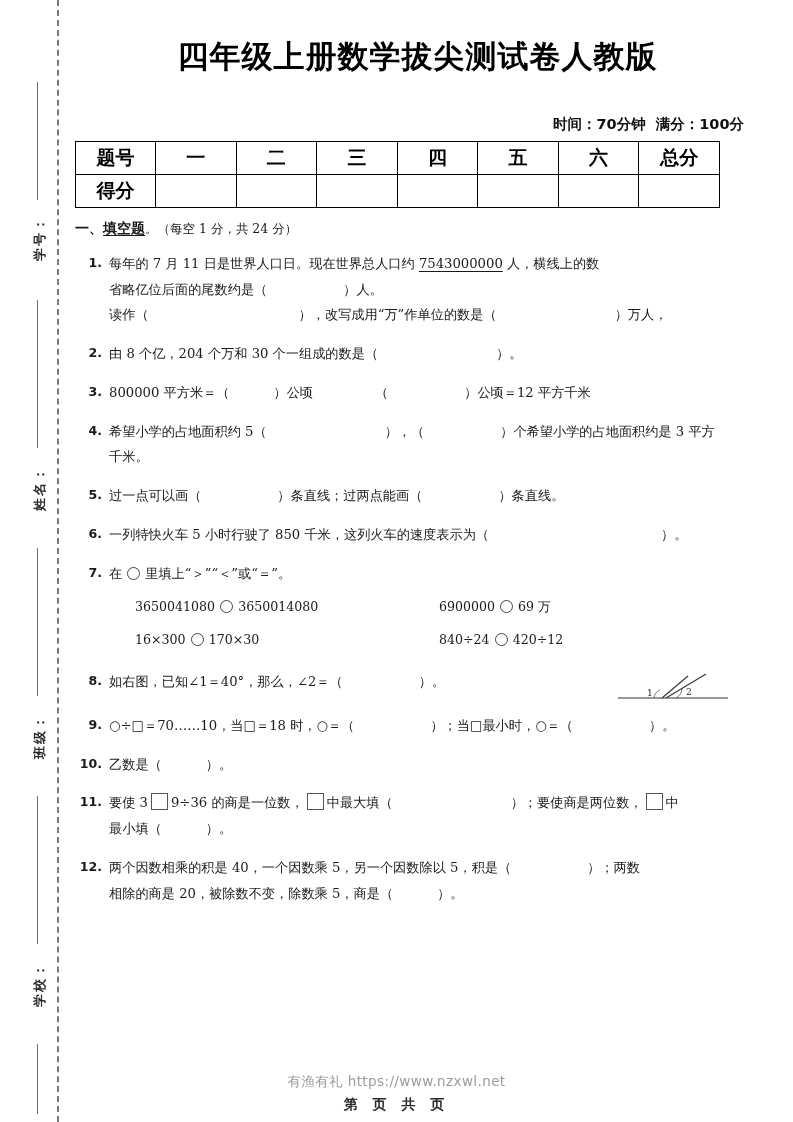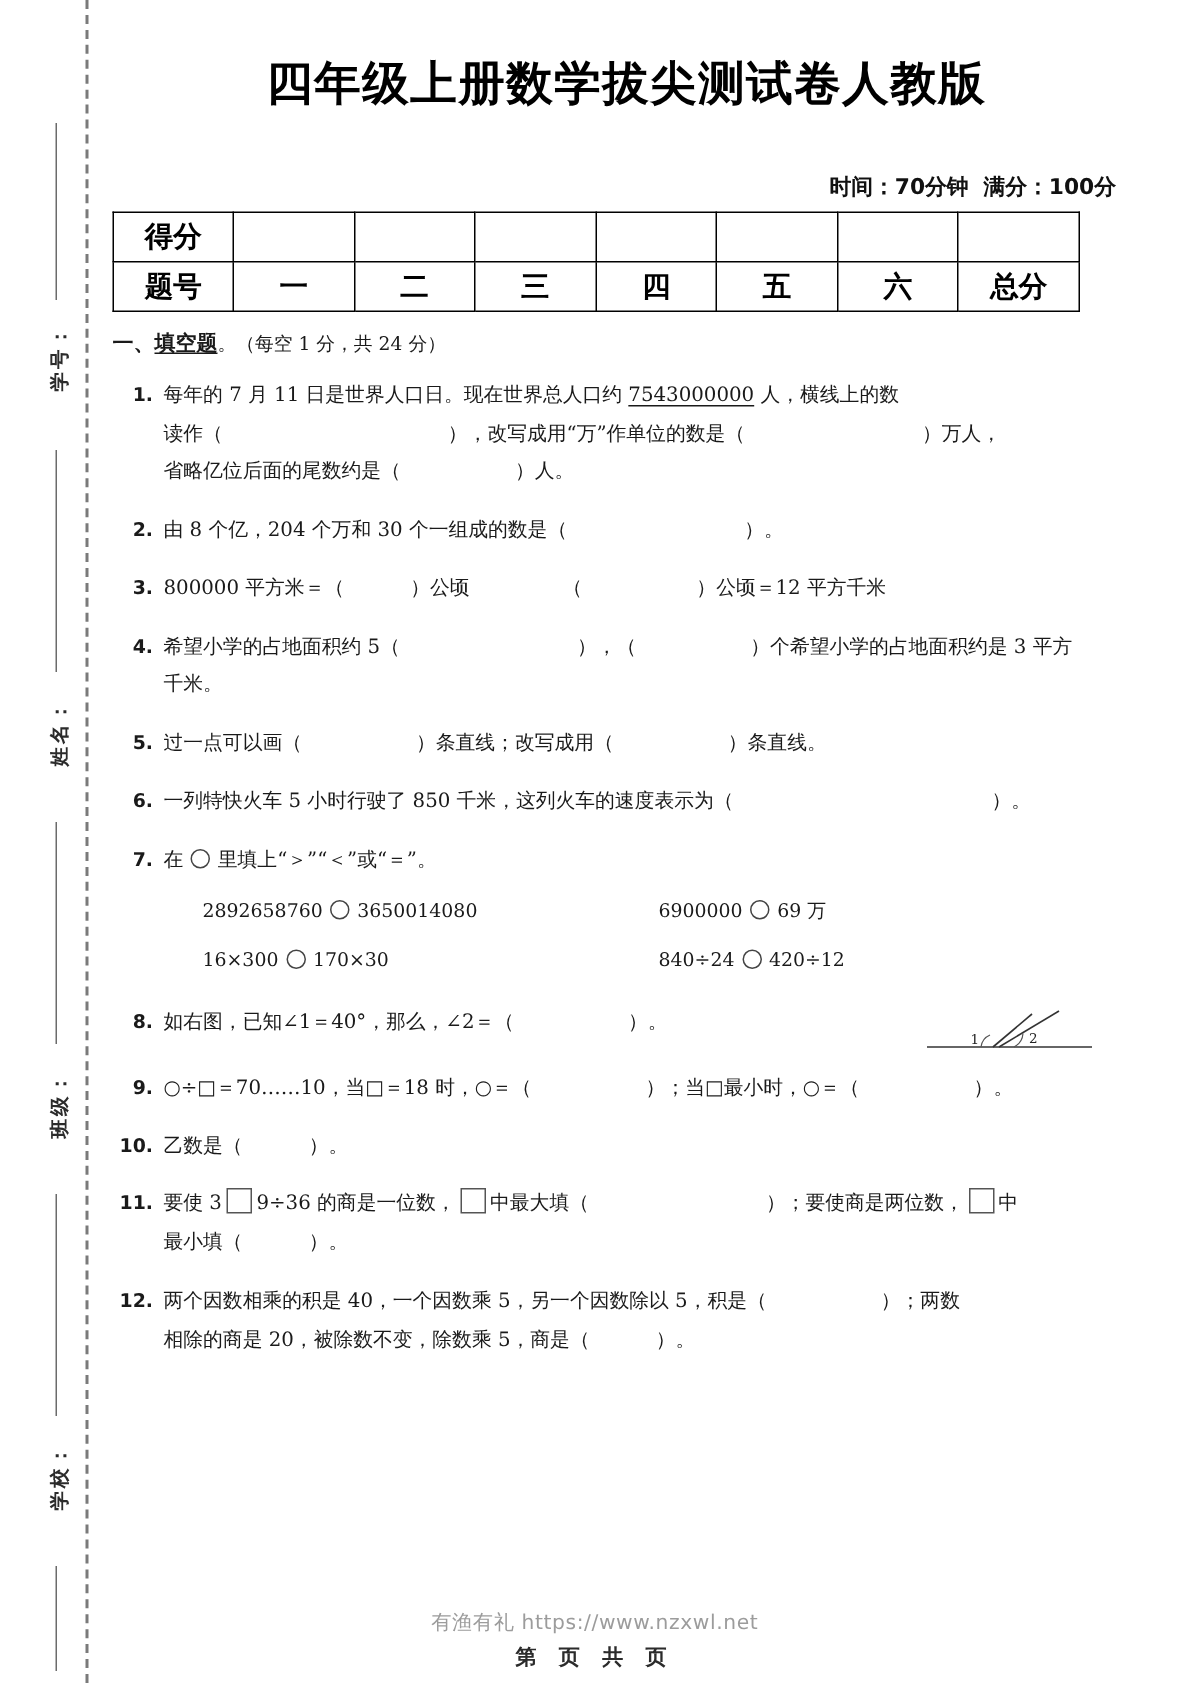--- a/index.html
+++ b/index.html
@@ -230,54 +230,54 @@
 
   <h1 class="title">四年级上册数学拔尖测试卷人教版</h1>
 
   <div class="meta-line">
     <span>时间：70分钟</span><span>满分：100分</span>
   </div>
 
   <table class="score-table">
     <tbody>
       <tr>
-        <td class="head-cell">得分</td>
-        <td></td>
-        <td></td>
-        <td></td>
-        <td></td>
-        <td></td>
-        <td></td>
-        <td></td>
-      </tr>
-      <tr>
         <td class="head-cell">题号</td>
         <td>一</td>
         <td>二</td>
         <td>三</td>
         <td>四</td>
         <td>五</td>
         <td>六</td>
         <td>总分</td>
       </tr>
+      <tr>
+        <td class="head-cell">得分</td>
+        <td></td>
+        <td></td>
+        <td></td>
+        <td></td>
+        <td></td>
+        <td></td>
+        <td></td>
+      </tr>
     </tbody>
   </table>
 
   <div class="section-head">
     <span class="sec-num">一、</span><span class="sec-name">填空题</span><span class="sec-points">。（每空 1 分，共 24 分）</span>
   </div>
 
   <ul class="q-list">
 
     <li class="q">
       <div class="q-num">1.</div>
       <div class="q-body">
         <p><span>每年的 7 月 11 日是世界人口日。现在世界总人口约 </span><span class="uline">7543000000</span><span> 人，横线上的数</span></p>
+        <p><span>省略亿位后面的尾数约是（</span><span class="blank-m"></span><span>）人。</span></p>
         <p><span>读作（</span><span class="blank-xl"></span><span>），改写成用“万”作单位的数是（</span><span class="blank-l"></span><span>）万人，</span></p>
-        <p><span>省略亿位后面的尾数约是（</span><span class="blank-m"></span><span>）人。</span></p>
       </div>
     </li>
 
     <li class="q">
       <div class="q-num">2.</div>
       <div class="q-body">
         <p><span>由 8 个亿，204 个万和 30 个一组成的数是（</span><span class="blank-l"></span><span>）。</span></p>
       </div>
     </li>
 
@@ -292,38 +292,38 @@
       <div class="q-num">4.</div>
       <div class="q-body">
         <p><span>希望小学的占地面积约 5（</span><span class="blank-l"></span><span>），（</span><span class="blank-m"></span><span>）个希望小学的占地面积约是 3 平方</span></p>
         <p><span>千米。</span></p>
       </div>
     </li>
 
     <li class="q">
       <div class="q-num">5.</div>
       <div class="q-body">
-        <p><span>过一点可以画（</span><span class="blank-m"></span><span>）条直线；改写成用（</span><span class="blank-m"></span><span>）条直线。</span></p>
+        <p><span>过一点可以画（</span><span class="blank-m"></span><span>）条直线；过两点能画（</span><span class="blank-m"></span><span>）条直线。</span></p>
       </div>
     </li>
 
     <li class="q">
       <div class="q-num">6.</div>
       <div class="q-body">
         <p><span>一列特快火车 5 小时行驶了 850 千米，这列火车的速度表示为（</span><span style="display:inline-block;min-width:172px;"></span><span>）。</span></p>
       </div>
     </li>
 
     <li class="q">
       <div class="q-num">7.</div>
       <div class="q-body">
         <p>在<span class="circ"></span>里填上“＞”“＜”或“＝”。</p>
         <div class="cmp-rows">
           <div class="cmp-row">
-            <div class="cmp-left"><span>2892658760</span><span class="circ"></span><span>3650014080</span></div>
+            <div class="cmp-left"><span>3650041080</span><span class="circ"></span><span>3650014080</span></div>
             <div class="cmp-right"><span>6900000</span><span class="circ"></span><span>69 万</span></div>
           </div>
           <div class="cmp-row">
             <div class="cmp-left"><span>16×300</span><span class="circ"></span><span>170×30</span></div>
             <div class="cmp-right"><span>840÷24</span><span class="circ"></span><span>420÷12</span></div>
           </div>
         </div>
       </div>
     </li>
 

